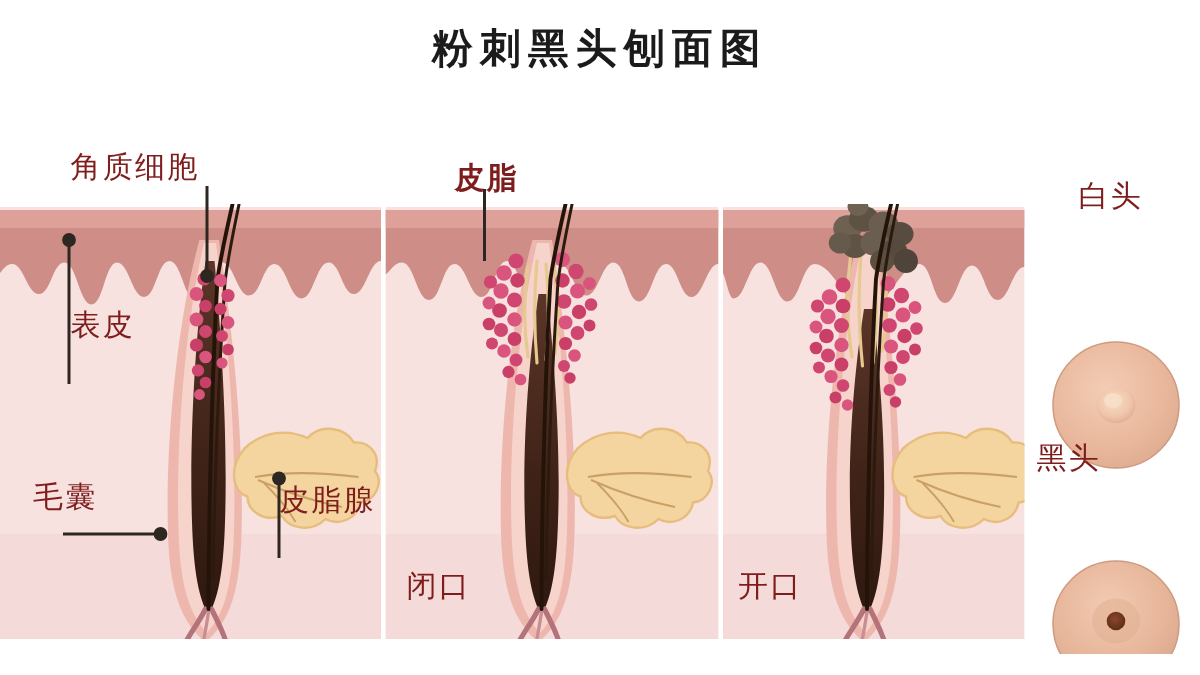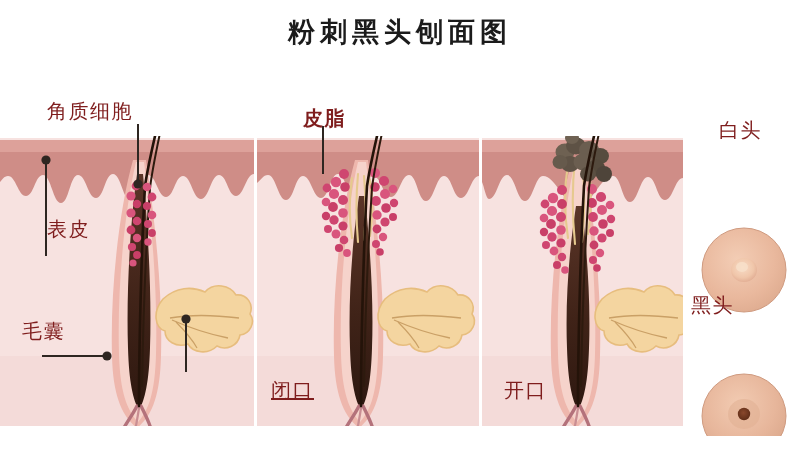--- a/index.html
+++ b/index.html
@@ -42,26 +42,26 @@
   .cn-label {
     position: absolute;
     font-family: "Liberation Sans", "DejaVu Sans", sans-serif;
     font-size: 20px;
     font-weight: 500;
     color: #7f1d1d;
     letter-spacing: 1.5px;
     white-space: nowrap;
   }
   #lbl-keratinocyte { left: 47px;  top: 98px; }
-  #lbl-epidermis    { left: 47px;  top: 216px; }
+  #lbl-epidermis    { left: 47px;  top: 203px; }
   #lbl-follicle     { left: 22px;  top: 318px; text-align: center; }
   #lbl-sebgland     { left: 186px; top: 320px; }
   #lbl-sebum        { left: 303px; top: 105px; font-weight: bold; }
-  #lbl-closed       { left: 271px; top: 377px; text-decoration: underline; }
-  #lbl-open         { left: 504px; top: 377px; }
+  #lbl-closed       { left: 271px; top: 377px; }
+  #lbl-open         { left: 492px; top: 377px; }
   #lbl-whitehead    { left: 719px; top: 117px; }
   #lbl-blackhead    { left: 691px; top: 292px; }
 </style>
 </head>
 <body>
 
 <div id="stage">
 
   <div id="title">粉刺黑头刨面图</div>
 
@@ -367,19 +367,20 @@
     <g>
       <circle cx="744" cy="360" r="42" fill="url(#gradBlackheadSkin)" stroke="#cf9a7f" stroke-width="1"></circle>
       <ellipse cx="744" cy="358" rx="16" ry="15" fill="#e0ae92" opacity="0.55"></ellipse>
       <circle cx="744" cy="358" r="6.2" fill="url(#gradBlackDot)"></circle>
     </g>
   </svg>
 
   <div class="cn-label" id="lbl-keratinocyte">角质细胞</div>
   <div class="cn-label" id="lbl-epidermis">表皮</div>
   <div class="cn-label" id="lbl-follicle">毛囊</div>
+  <div class="cn-label" id="lbl-sebgland">皮脂腺</div>
   <div class="cn-label" id="lbl-sebum">皮脂</div>
   <div class="cn-label" id="lbl-closed">闭口</div>
   <div class="cn-label" id="lbl-open">开口</div>
   <div class="cn-label" id="lbl-whitehead">白头</div>
   <div class="cn-label" id="lbl-blackhead">黑头</div>
 
 </div>
 
 </body></html>

